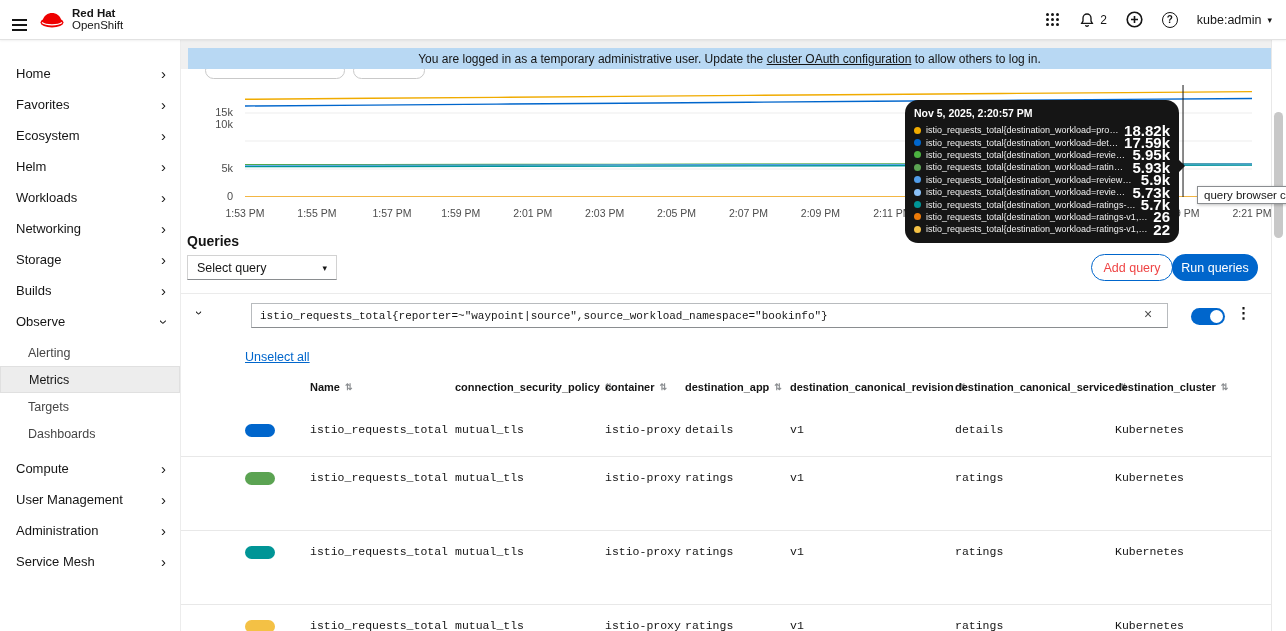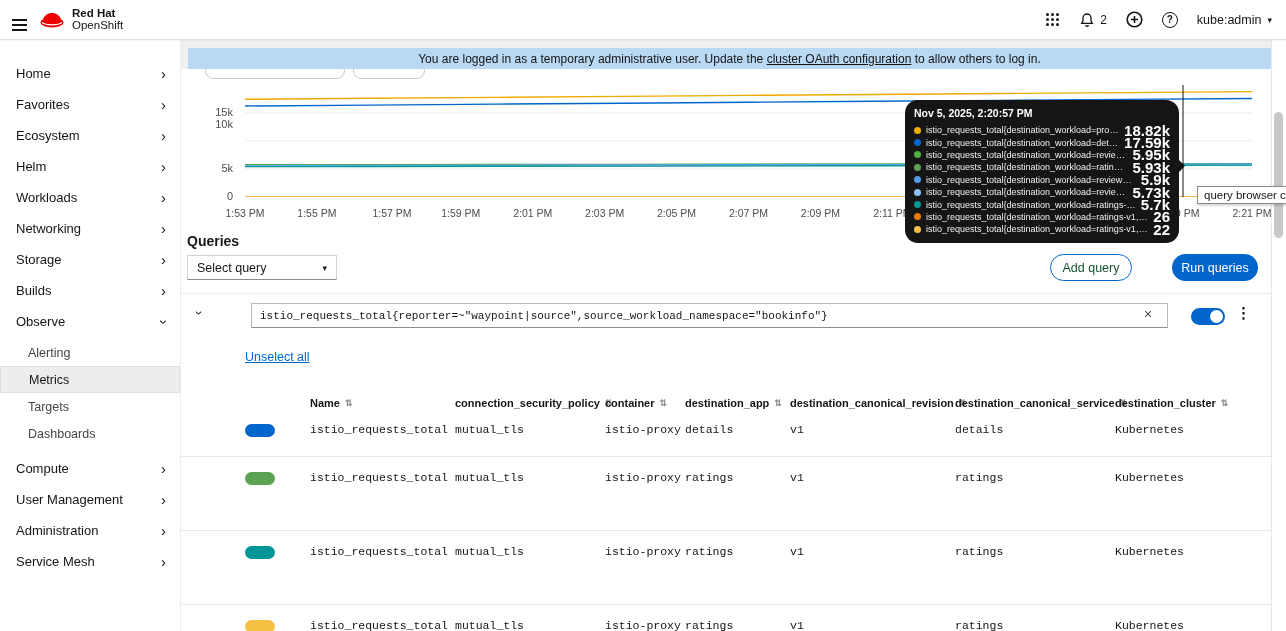--- a/index.html
+++ b/index.html
@@ -47,34 +47,34 @@
   .tt-row{display:flex;align-items:center;gap:5px;height:12.4px}
   .tt-dot{width:7px;height:7px;border-radius:50%;flex:0 0 auto}
   .tt-label{flex:1;min-width:0;overflow:hidden;text-overflow:ellipsis;white-space:nowrap;font-size:9px;color:#f0f0f0}
   .tt-value{font-size:15px;font-weight:700}
   .hint-tip{position:absolute;left:1197px;top:186px;background:#fff;border:1px solid #8a8d90;box-shadow:1px 1px 3px rgba(0,0,0,.25);font-size:11.5px;padding:2px 6px;white-space:nowrap;z-index:50}
 
   
   .queries-title{position:absolute;left:6px;top:164px;font-size:14px;font-weight:700}
   .select{position:absolute;left:6px;top:186px;width:150px;height:25px;border:1px solid #d2d2d2;border-bottom-color:#8a8d90;background:#fff;display:flex;align-items:center;justify-content:space-between;padding:0 9px;font-size:12.5px;cursor:pointer}
   .btn{position:absolute;top:185px;height:27px;border-radius:14px;font-size:12.5px;display:flex;align-items:center;justify-content:center;cursor:pointer}
-  .btn-add{left:869px;width:82px;border:1px solid #0066cc;color:#14532d;background:#fff}
+  .btn-add{left:910px;width:82px;border:1px solid #0066cc;color:#ef4444;background:#fff}
   .btn-run{left:991px;width:86px;background:#0066cc;color:#fff;border:none}
   .qdivider{position:absolute;left:0;right:0;top:224px;height:1px;background:#ebebeb}
   .qrow-chev{position:absolute;left:16px;top:239px;font-size:13px;line-height:10px;transform:rotate(90deg);cursor:pointer}
   .qinput{position:absolute;left:70px;top:234px;width:917px;height:25px;border:1px solid #b8bbbe;border-bottom-color:#8a8d90;font-family:"Liberation Mono",monospace;font-size:11px;padding:0 30px 0 8px;color:#151515;background:#fff}
   .qclear{position:absolute;left:963px;top:238px;font-size:14px;color:#4d4d4d;cursor:pointer;line-height:14px}
   .switch{position:absolute;left:1010px;top:239px;width:34px;height:17px;border-radius:9px;background:#0066cc;cursor:pointer}
   .switch .knob{position:absolute;right:2px;top:2px;width:13px;height:13px;border-radius:50%;background:#fff}
   .kebab{position:absolute;left:1055px;top:235px;font-size:15px;font-weight:700;cursor:pointer}
   .unselect{position:absolute;left:64px;top:281px;font-size:12.5px;color:#0066cc;text-decoration:underline;cursor:pointer}
 
   
   .mtable{position:absolute;left:0;right:0;top:312px}
-  .thead{display:flex;padding-left:64px;height:28px;align-items:flex-end}
+  .thead{display:flex;padding-left:64px;height:28px;align-items:flex-start}
   .th{font-size:11px;font-weight:700;display:flex;align-items:center;gap:5px;cursor:pointer}
   .sort{color:#8a8d90;font-size:9px}
   .trow{display:flex;padding-left:64px;height:74px;padding-top:14px;border-bottom:1px solid #e8e8e8}
   .tbody > div.trow:nth-of-type(1){height:48px}
   .tcell{font-family:"Liberation Mono",monospace;font-size:11.5px;padding-right:6px;overflow:hidden;white-space:nowrap}
   .swatch{display:block;width:30px;height:13px;border-radius:6.5px;margin-top:1px;cursor:pointer}
   .col-swatch{width:65px}
   .col-name{width:145px}
   .col-csp{width:150px}
   .col-container{width:80px}

